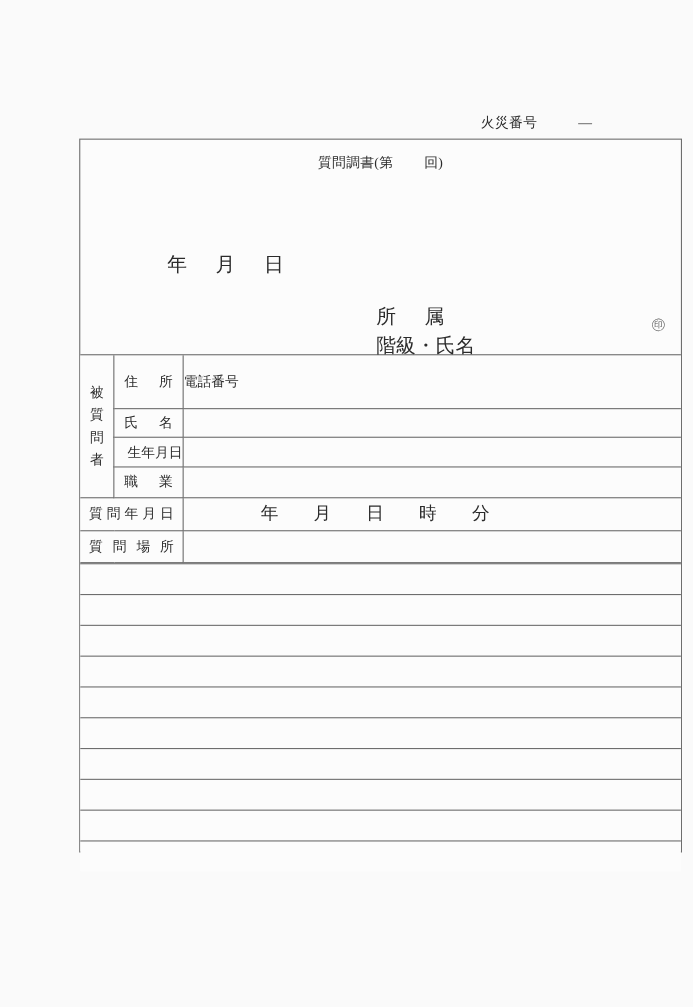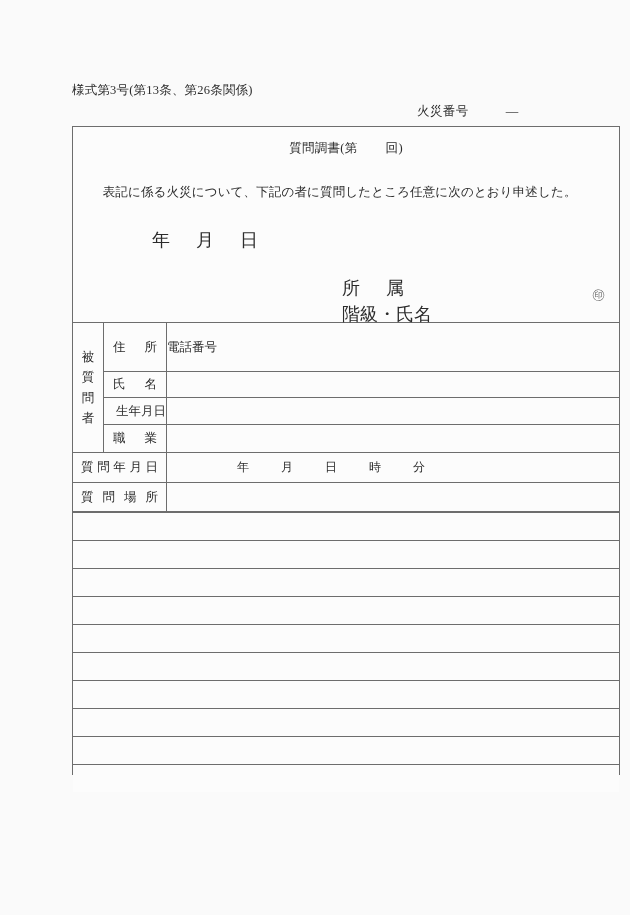--- a/index.html
+++ b/index.html
@@ -32,21 +32,21 @@
     letter-spacing: 0.2px;
     white-space: nowrap;
   }
   .fire-number {
     position: absolute;
     left: 417px;
     top: 103px;
     font-size: 12.5px;
     white-space: nowrap;
   }
-  .fire-number .fn-label { letter-spacing: 0.4px; }
+  .fire-number .fn-label { letter-spacing: 0.4px; margin-left: 20px; }
   .fire-number .fn-dash {
     display: inline-block;
     margin-left: 34px;
   }
 
   
   .frame {
     position: absolute;
     left: 72px;
     top: 126px;
@@ -156,21 +156,21 @@
   .row-qdate { height: 29px; }
   .row-qplace { height: 28px; }
 
   .tel {
     text-align: left;
     padding-right: 4px;
     font-size: 12.5px;
   }
   .qdate-value {
     padding-left: 70px;
-    font-size: 12px;
+    font-size: 16px;
     white-space: nowrap;
   }
   .qdate-value .q-gap { display: inline-block; width: 32px; }
 
   
   .blank-rows {
     width: 100%;
     border-collapse: collapse;
     table-layout: fixed;
   }
@@ -179,36 +179,34 @@
     height: 27px;
     background: #fcfcfc;
     padding: 0;
   }
 </style>
 </head>
 <body>
 
 <div class="page">
 
-  <div class="form-code">様式第3号(第13条、第26条関係)</div>
 
   <div class="fire-number">
     <span class="fn-label">火災番号</span>
     <span class="fn-dash">—</span>
   </div>
 
   <div class="frame">
 
     <div class="head-block">
 
       <div class="doc-title">
         <span>質問調書(第</span><span class="t-gap"></span><span>回)</span>
       </div>
 
-      <div class="statement">　表記に係る火災について、下記の者に質問したところ任意に次のとおり申述した。</div>
 
       <div class="date-line">
         <span>年</span><span class="d-gap"></span><span>月</span><span class="d-gap"></span><span>日</span>
       </div>
 
       <div class="signature">
         <div>
           <span>所</span><span class="s-gap"></span><span>属</span>
         </div>
         <div>階級・氏名</div>

